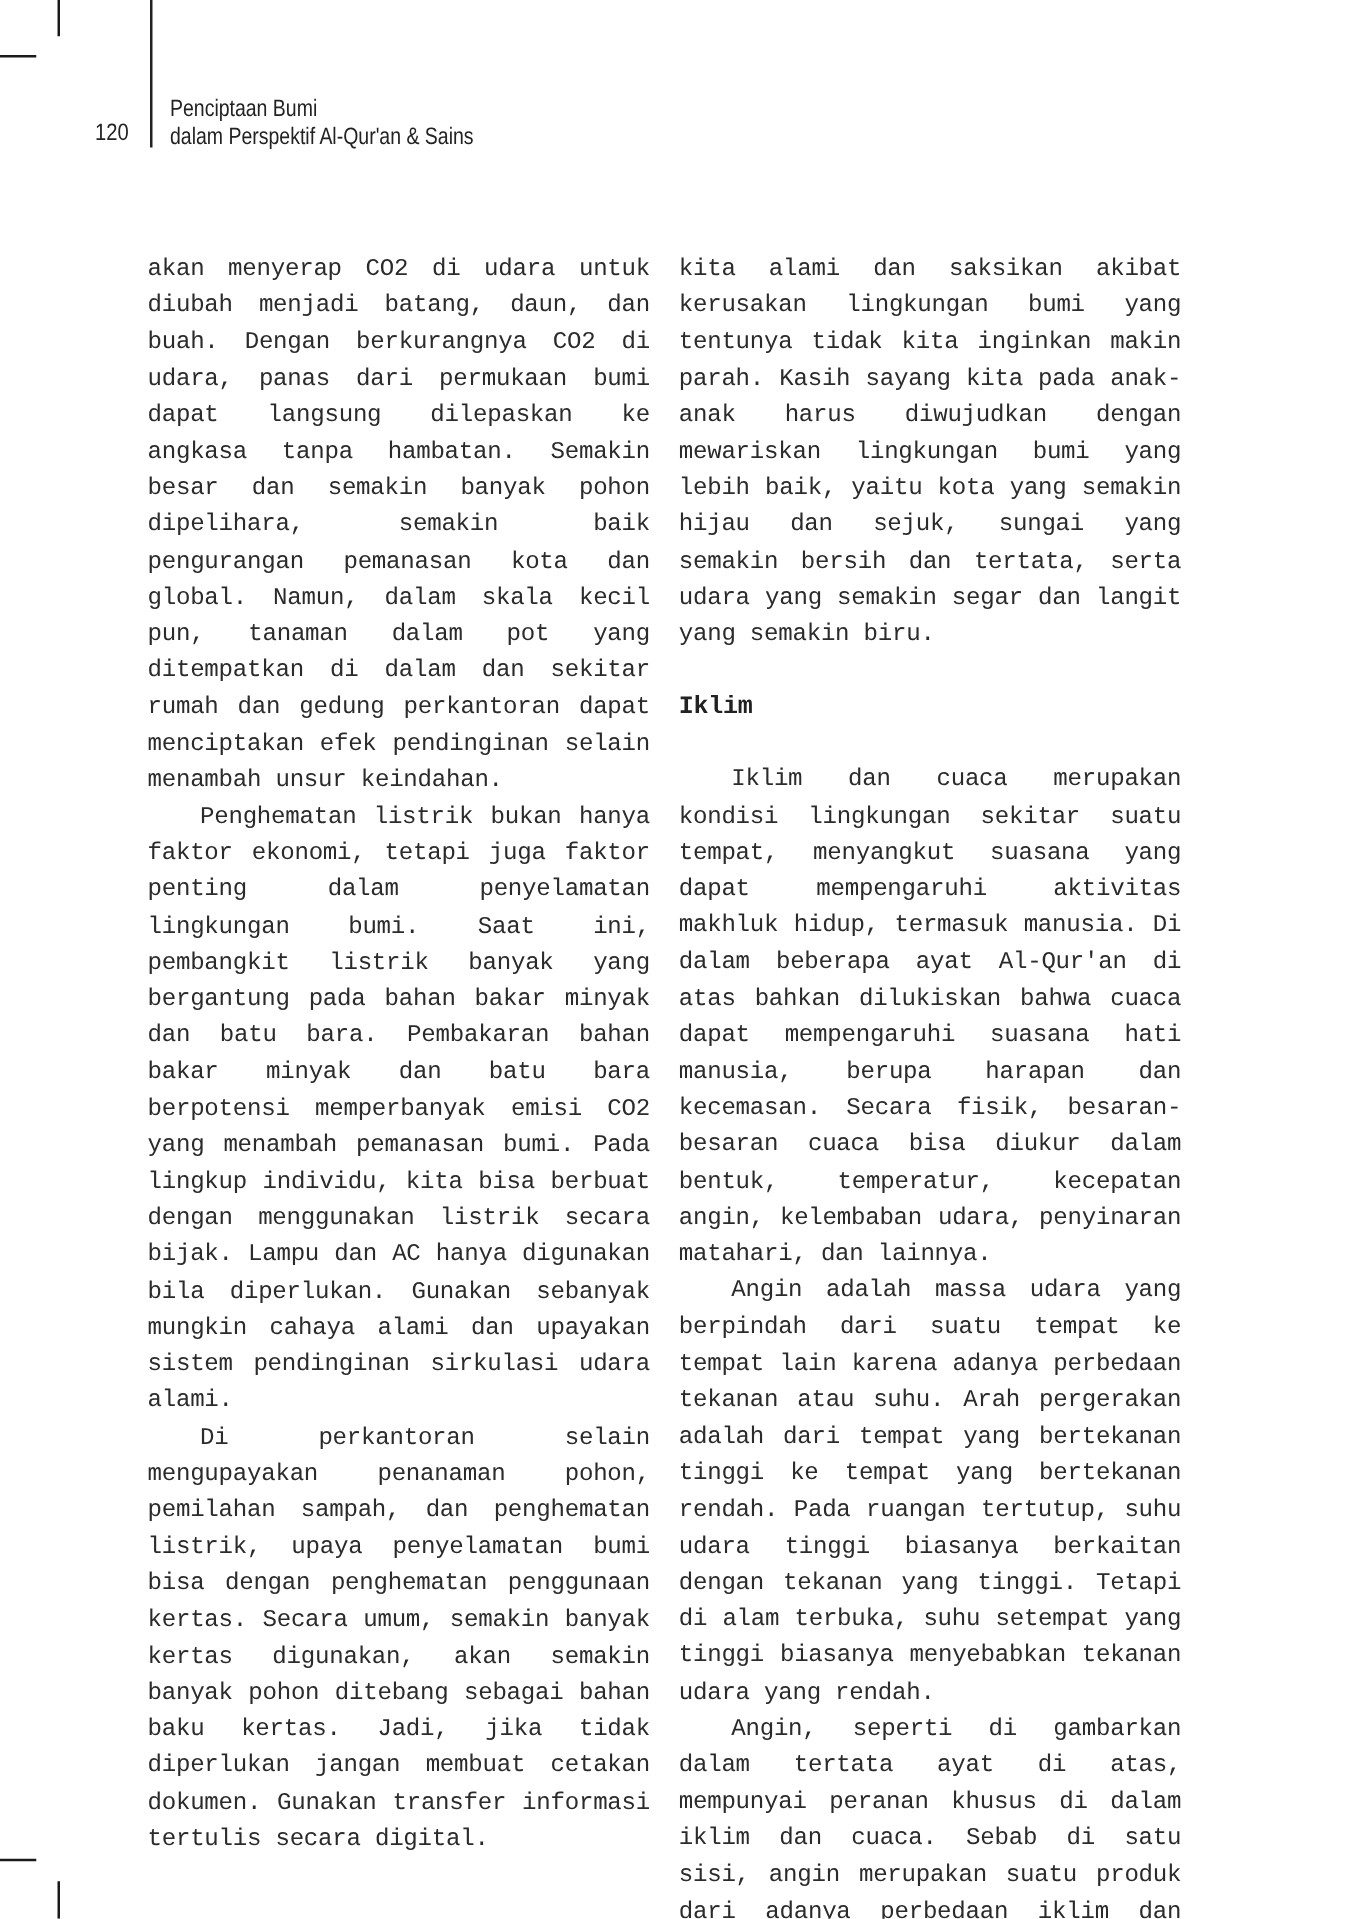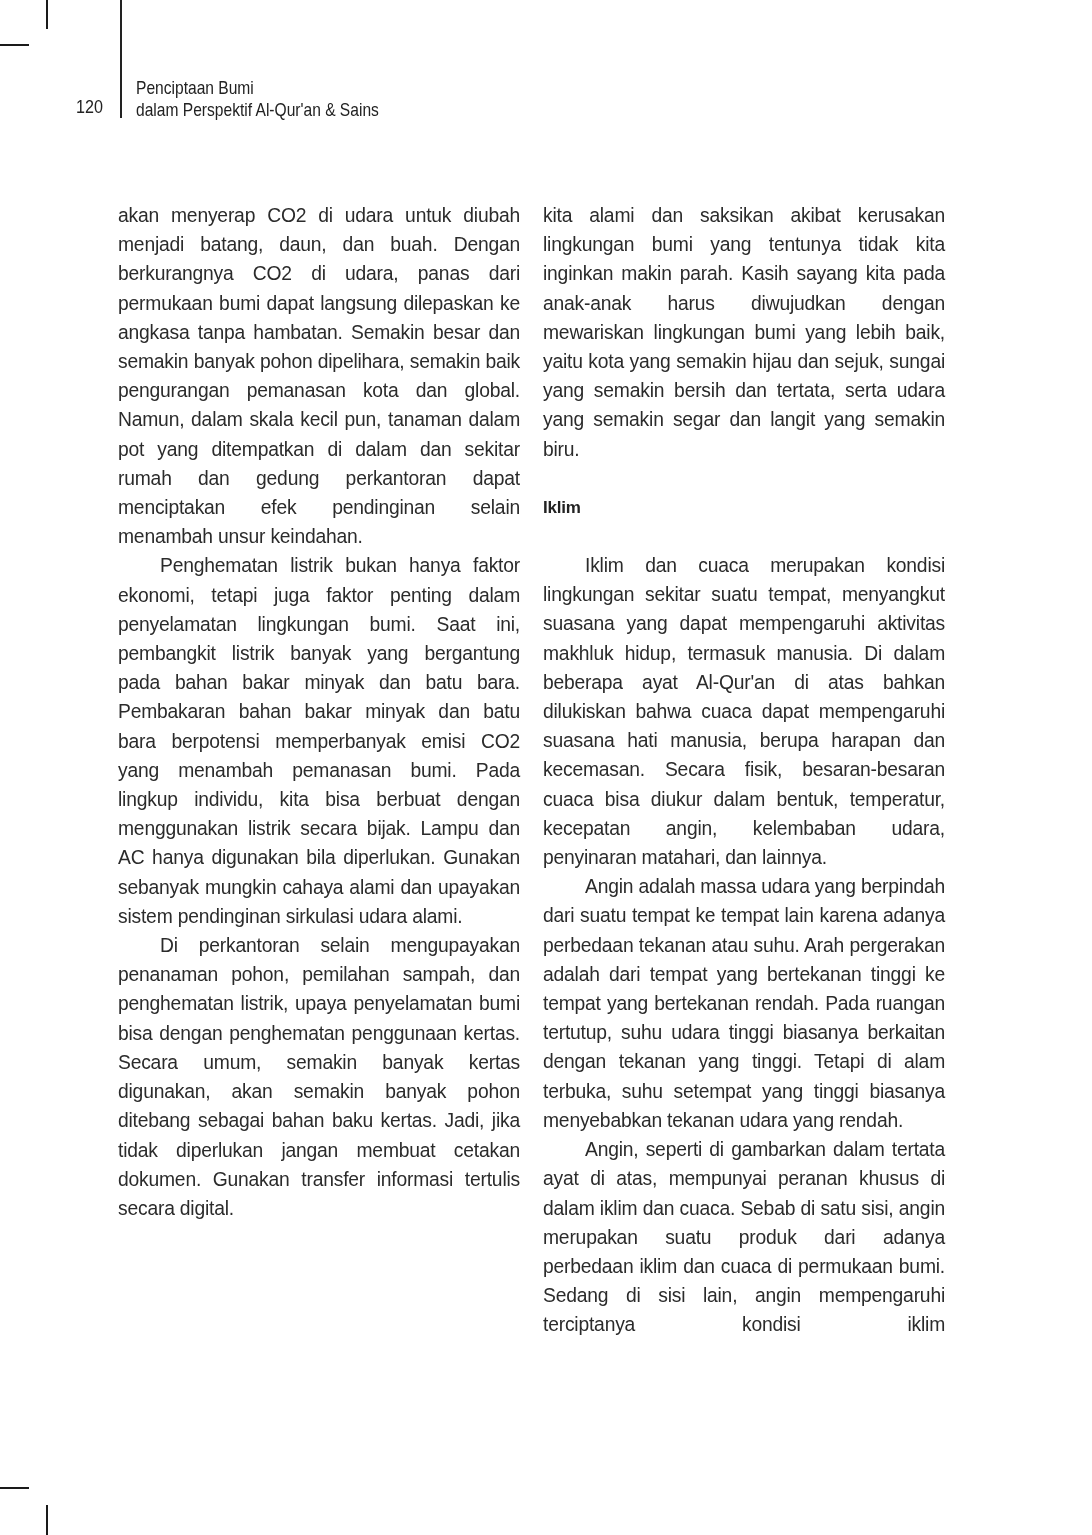--- a/index.html
+++ b/index.html
@@ -1,26 +1,26 @@
 <!DOCTYPE html>
 <html><head>
 <meta charset="utf-8">
 <style>
   html, body { margin:0; padding:0; background:#ffffff; }
   body { width:1092px; height:1535px; position:relative; overflow:hidden; font-family:"DejaVu Sans", sans-serif; color:#2a2a2a; }
   .crop { position:absolute; background:#1a1a1a; }
   .page-num { position:absolute; left:76px; top:96px; font-family:"Liberation Sans", sans-serif; font-size:19px; color:#222; transform:scaleX(0.85); transform-origin:left; }
   .rule { position:absolute; left:120px; top:0; width:2px; height:118px; background:#222; }
   .book-title { position:absolute; left:136px; top:77px; font-family:"Liberation Sans", sans-serif; font-size:19px; line-height:22px; color:#222; transform:scaleX(0.82); transform-origin:left; white-space:nowrap; }
-  .col { position:absolute; top:201px; width:402px; font-size:19.3px; line-height:29.2px; text-align:justify; font-family:Liberation Sans, sans-serif; letter-spacing:-0.2px; color:#2b2b2b; }
+  .col { position:absolute; top:201px; width:402px; font-size:19.3px; line-height:29.2px; text-align:justify; font-family:Liberation Mono, monospace; letter-spacing:-0.2px; color:#2b2b2b; }
   .col.left { left:118px; }
   .col.right { left:543px; }
   .col p { margin:0; }
   .indent { text-indent:42px; }
-  .col h2 { font-size:17px; font-weight:bold; margin:29px 0 29px 0; line-height:29.2px; color:#222; }
+  .col h2 { font-size:20px; font-weight:bold; margin:29px 0 29px 0; line-height:29.2px; color:#222; }
 </style>
 </head>
 <body>
 
 <div class="crop" style="left:46px; top:0; width:2px; height:29px;"></div>
 <div class="crop" style="left:0; top:44px; width:29px; height:2px;"></div>
 <div class="crop" style="left:0; top:1487px; width:29px; height:2px;"></div>
 <div class="crop" style="left:46px; top:1505px; width:2px; height:30px;"></div>
 
 <div>

